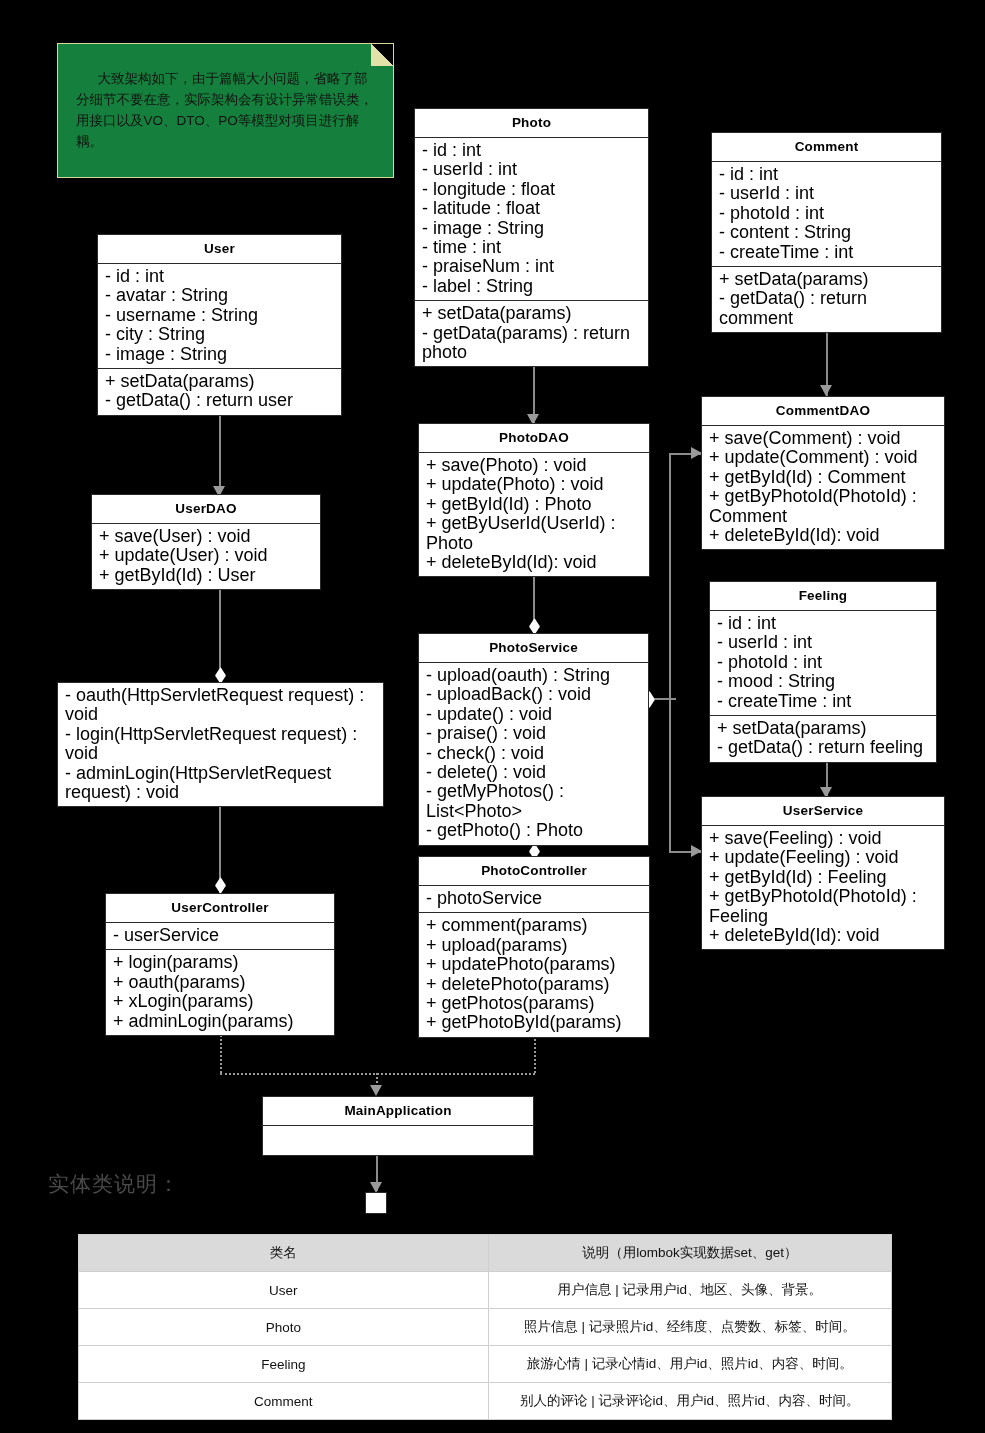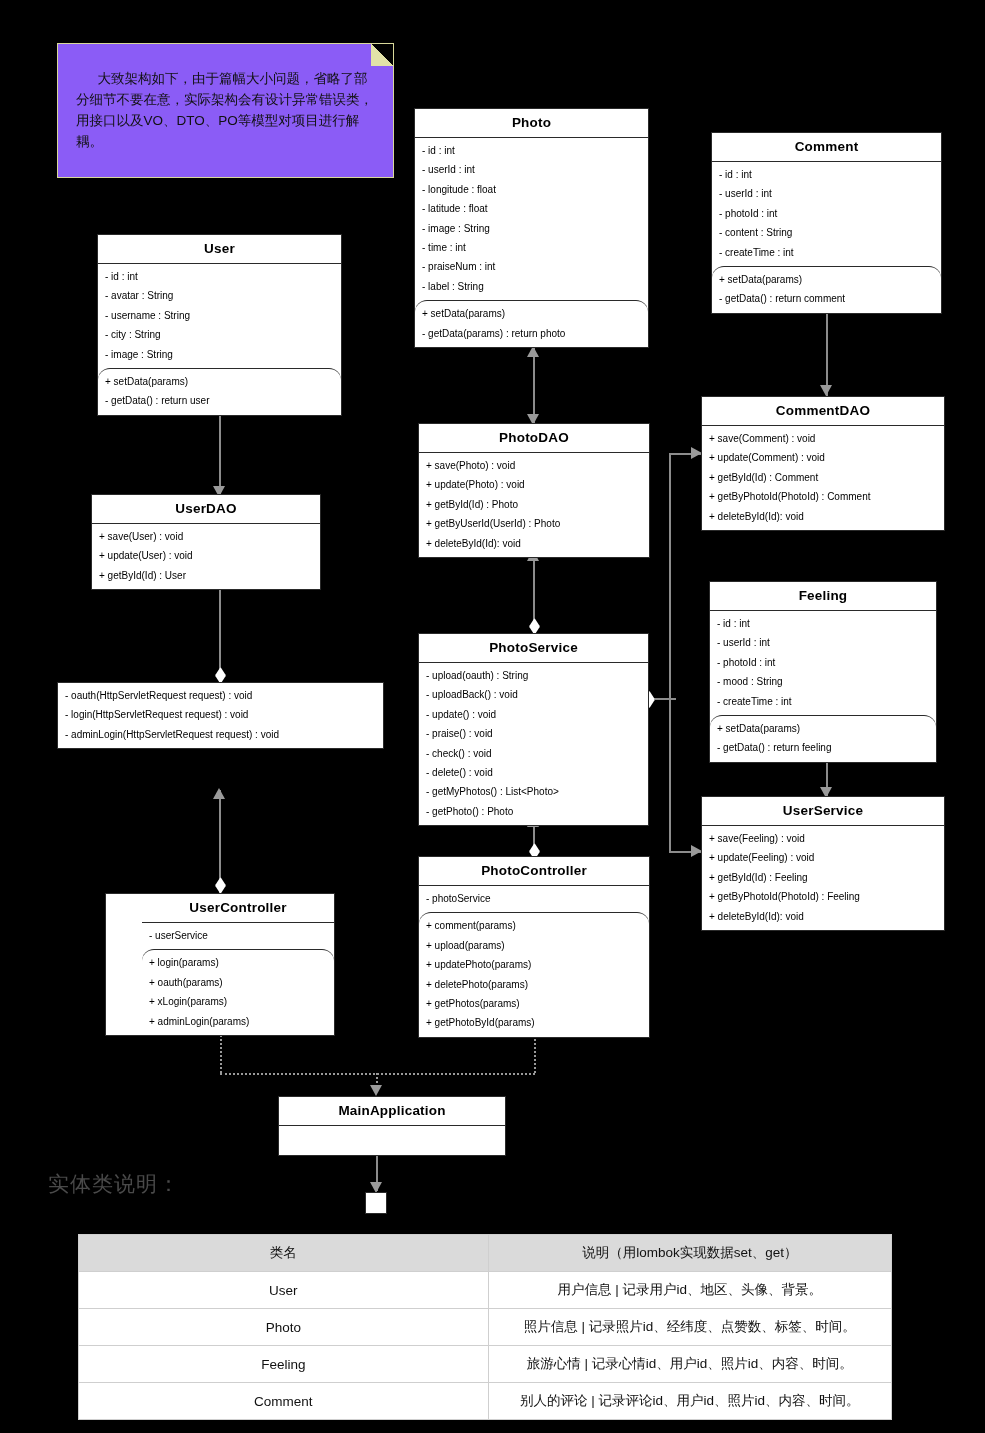--- a/index.html
+++ b/index.html
@@ -8,21 +8,21 @@
     background:#000000;
     font-family:"Liberation Sans","DejaVu Sans",sans-serif;
     position:relative;
     overflow:hidden;
   }
   #stage{position:absolute;left:0;top:0;width:985px;height:1433px;}
 
   
   .note{
     position:absolute;
-    background:#8b5cf6;
+    background:#15803d;
     border:1px solid #d8d89a;
     box-sizing:border-box;
     color:#111;
     font-size:13.5px;
     line-height:21px;
     padding:24px 20px 10px 18px;
   }
   .note .fold{
     position:absolute;right:0;top:0;width:22px;height:22px;
     background:linear-gradient(225deg,#000 0 50%,#e2e2a8 50% 100%);
@@ -40,24 +40,24 @@
   .cls .name{
     text-align:center;
     font-weight:bold;
     font-size:13.5px;
     padding:6px 4px 7px 4px;
     border-bottom:1px solid #2a2a2a;
     letter-spacing:.2px;
   }
   .cls .sect{
     padding:3px 5px 4px 7px;
-    font-size:10px;
+    font-size:18px;
     line-height:19.4px;
   }
-  .cls .sect + .sect{border-top:1px solid #2a2a2a;border-radius:12px;}
+  .cls .sect + .sect{border-top:1px solid #2a2a2a;}
   .cls .sect div{white-space:normal;}
 
   
   .tinybox{
     position:absolute;background:#fff;border:1px solid #2a2a2a;
     width:22px;height:22px;box-sizing:border-box;
   }
 
   
   .ln{position:absolute;background:#8c8c8c;}
@@ -276,21 +276,21 @@
       <div>- uploadBack() : void</div>
       <div>- update() : void</div>
       <div>- praise() : void</div>
       <div>- check() : void</div>
       <div>- delete() : void</div>
       <div>- getMyPhotos() : List&lt;Photo&gt;</div>
       <div>- getPhoto() : Photo</div>
     </div>
   </div>
 
-  <div class="cls" style="left:105px;top:893px;width:230px;padding-left:36px;">
+  <div class="cls" style="left:105px;top:893px;width:230px;">
     <div class="name">UserController</div>
     <div class="sect">
       <div>- userService</div>
     </div>
     <div class="sect">
       <div>+ login(params)</div>
       <div>+ oauth(params)</div>
       <div>+ xLogin(params)</div>
       <div>+ adminLogin(params)</div>
     </div>
@@ -304,21 +304,21 @@
     <div class="sect">
       <div>+ comment(params)</div>
       <div>+ upload(params)</div>
       <div>+ updatePhoto(params)</div>
       <div>+ deletePhoto(params)</div>
       <div>+ getPhotos(params)</div>
       <div>+ getPhotoById(params)</div>
     </div>
   </div>
 
-  <div class="cls" style="left:278px;top:1096px;width:228px;">
+  <div class="cls" style="left:262px;top:1096px;width:272px;">
     <div class="name">MainApplication</div>
     <div class="sect" style="height:22px;"></div>
   </div>
 
   <div class="caption" style="left:48px;top:1170px;">实体类说明：</div>
 
   <table class="tbl" style="left:78px;top:1234px;width:814px;">
     <thead>
       <tr>
         <th class="c1">类名</th>

